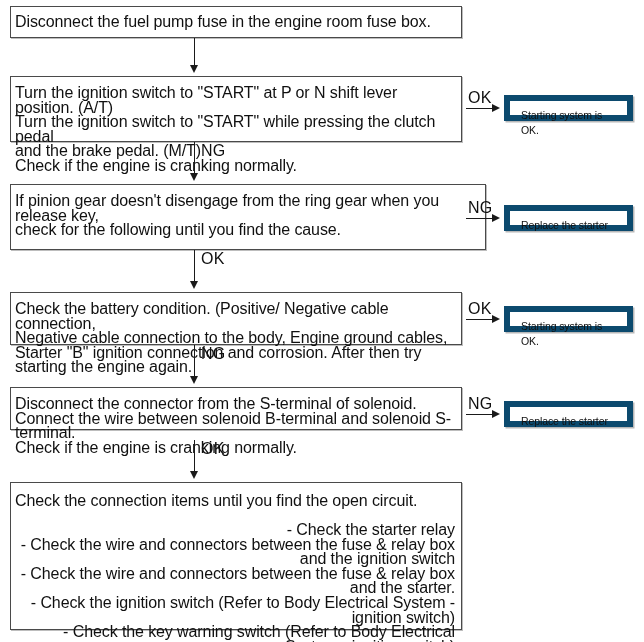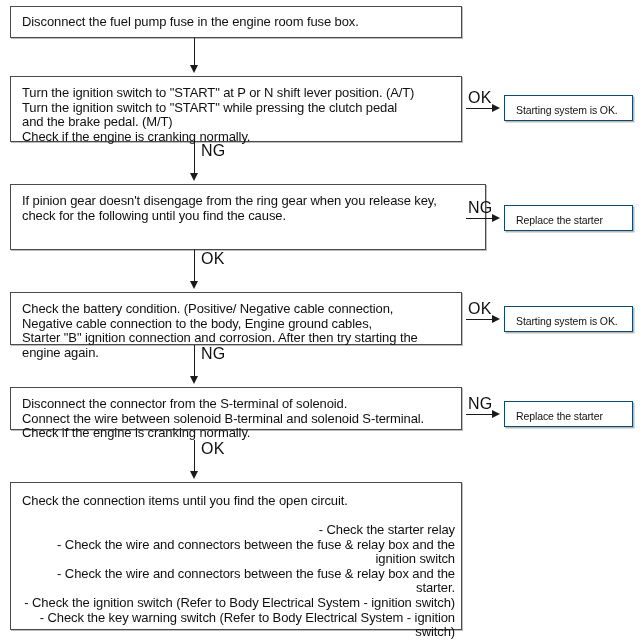--- a/index.html
+++ b/index.html
@@ -21,32 +21,32 @@
   
   .box {
     position: absolute;
     box-sizing: border-box;
     background: #ffffff;
     border: 1px solid #4a4a4a;
     box-shadow: 1px 1px 0 0 #bdbdbd;
   }
   .box .txt {
     position: absolute;
-    left: 11px;
+    left: 4px;
     right: 6px;
-    font-size: 13px;
+    font-size: 16px;
     line-height: 14.6px;
     letter-spacing: -0.1px;
     white-space: pre-wrap;
     color: #101010;
   }
   .box .txt.t1 { top: 8px; }
   .box .txt.t2 { top: 9px; }
   .box.right-box {
-    border: 1px solid #0c4a6e;
+    border: 6px solid #0c4a6e;
     box-shadow: 1.5px 1.5px 0 0 #b8b8b8;
   }
   .box.right-box .txt {
     left: 11px;
     top: 7px;
     font-size: 10.5px;
   }
   .b { font-weight: bold; }
 
   

